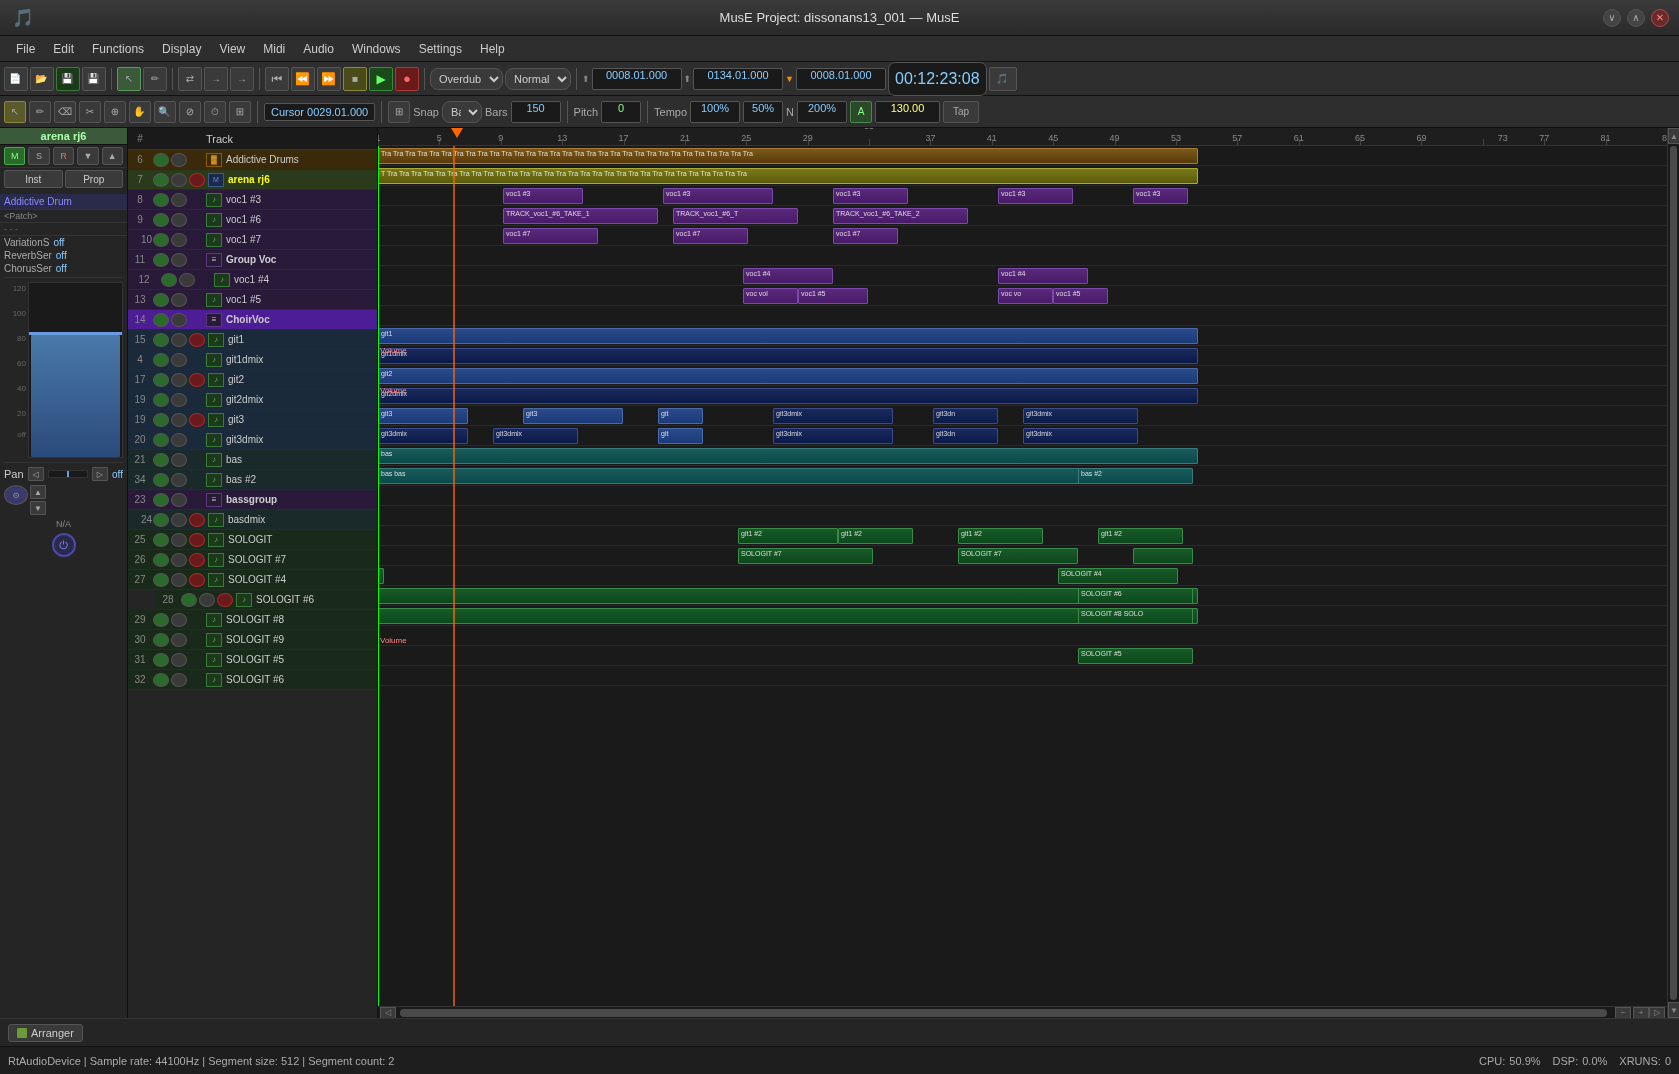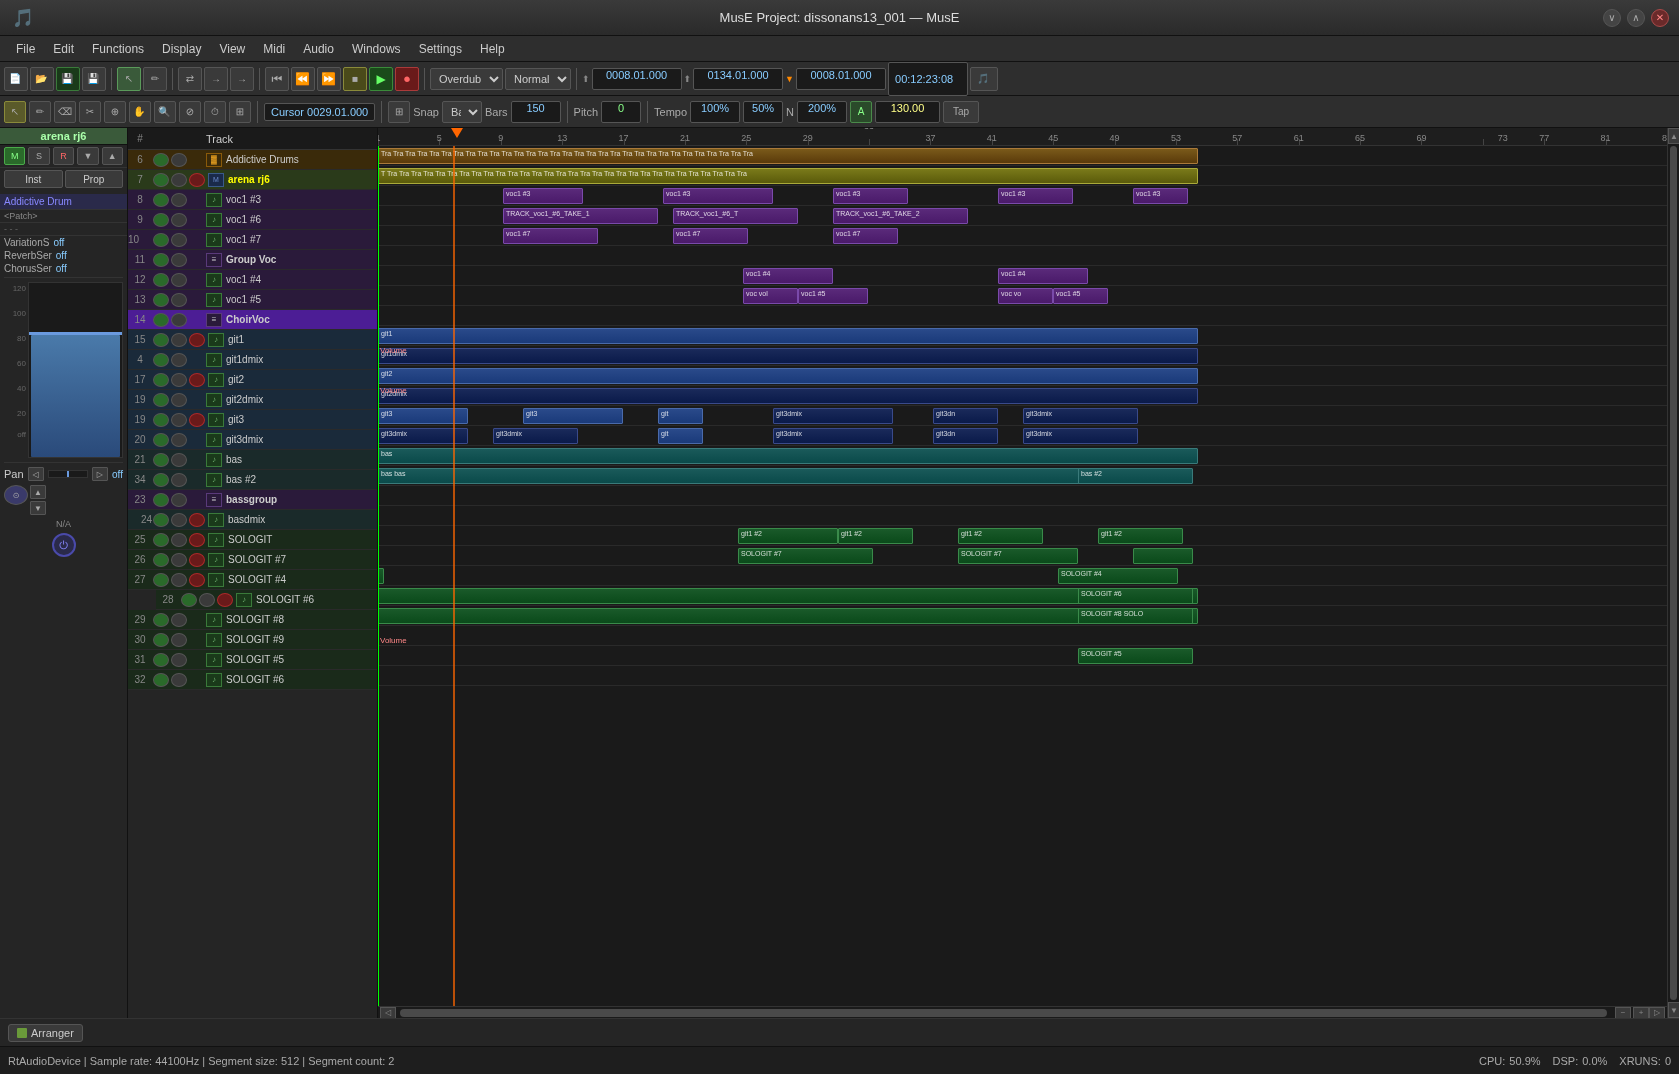--- a/index.html
+++ b/index.html
@@ -95,43 +95,43 @@
       color: #aaa;
       font-size: 10px;
     }
     .toolbar-sep { width: 1px; height: 22px; background: #555; margin: 0 3px; }
     .toolbar-dropdown {
       height: 22px;
       background: #3a3a3a;
       border: 1px solid #555;
       color: #ccc;
       padding: 0 4px;
-      border-radius: 2px;
+      border-radius: 8px;
       font-size: 11px;
       cursor: pointer;
     }
     .toolbar-num {
       height: 22px;
       width: 90px;
       background: #1a1a1a;
       border: 1px solid #555;
       color: #8cf;
       padding: 0 4px;
       border-radius: 2px;
       font-size: 11px;
       text-align: center;
     }
     .toolbar-time {
       height: 22px;
       background: #1a1a1a;
       border: 1px solid #555;
       color: #8cf;
       padding: 16px 6px;
-      border-radius: 2px;
-      font-size: 11px;
+      border-radius: 7px;
+      font-size: 16px;
       min-width: 80px;
       text-align: center;
       display: flex;
       align-items: center;
     }
 
     
     .edit-toolbar {
       background: #2e2e2e;
       height: 32px;
@@ -658,37 +658,37 @@
   </div>
           <div class="track-row-h" style="display: flex; align-items: center; height: 20px; border-bottom: 1px solid rgb(42, 42, 42); background: rgb(42, 26, 58); cursor: pointer;">
     <div style="width:24px;text-align:center;color:#888;font-size:10px;">9</div>
     <div style="width:16px;height:14px;border-radius:50%;border:1px solid #555;background:#2a6a2a;margin:0 1px;cursor:pointer;"></div>
     <div style="width:16px;height:14px;border-radius:50%;border:1px solid #555;background:#3a3a3a;margin:0 1px;cursor:pointer;"></div>
     <div style="width:16px;"></div>
     <div style="width:16px;height:14px;margin:0 2px;display:flex;align-items:center;justify-content:center;font-size:8px;color:#6aaa6a;background:#1a3a1a;border:1px solid #3a7a3a;">♪</div>
     <div style="flex:1;color:#ccc;font-size:10px;white-space:nowrap;overflow:hidden;text-overflow:ellipsis;padding:0 2px;font-weight:normal;">voc1 #6</div>
   </div>
           <div class="track-row-h" style="display: flex; align-items: center; height: 20px; border-bottom: 1px solid rgb(42, 42, 42); background: rgb(42, 26, 58); cursor: pointer;">
-    <div style="width:24px;text-align:left;color:#888;font-size:10px;">10</div>
+    <div style="width:24px;text-align:right;color:#888;font-size:10px;">10</div>
     <div style="width:16px;height:14px;border-radius:50%;border:1px solid #555;background:#2a6a2a;margin:0 1px;cursor:pointer;"></div>
     <div style="width:16px;height:14px;border-radius:50%;border:1px solid #555;background:#3a3a3a;margin:0 1px;cursor:pointer;"></div>
     <div style="width:16px;"></div>
     <div style="width:16px;height:14px;margin:0 2px;display:flex;align-items:center;justify-content:center;font-size:8px;color:#6aaa6a;background:#1a3a1a;border:1px solid #3a7a3a;">♪</div>
     <div style="flex:1;color:#ccc;font-size:10px;white-space:nowrap;overflow:hidden;text-overflow:ellipsis;padding:0 2px;font-weight:normal;">voc1 #7</div>
   </div>
           <div class="track-row-h" style="display: flex; align-items: center; height: 20px; border-bottom: 1px solid rgb(42, 42, 42); background: rgb(42, 26, 58); cursor: pointer;">
     <div style="width:24px;text-align:center;color:#888;font-size:10px;">11</div>
     <div style="width:16px;height:14px;border-radius:50%;border:1px solid #555;background:#2a6a2a;margin:0 1px;cursor:pointer;"></div>
     <div style="width:16px;height:14px;border-radius:50%;border:1px solid #555;background:#3a3a3a;margin:0 1px;cursor:pointer;"></div>
     <div style="width:16px;"></div>
     <div style="width:16px;height:14px;margin:0 2px;display:flex;align-items:center;justify-content:center;font-size:8px;color:#ccc;background:#2a1a3a;border:1px solid #5a3a7a;">≡</div>
     <div style="flex:1;color:#ccc;font-size:10px;white-space:nowrap;overflow:hidden;text-overflow:ellipsis;padding:0 2px;font-weight:bold;">Group Voc</div>
   </div>
           <div class="track-row-h" style="display: flex; align-items: center; height: 20px; border-bottom: 1px solid rgb(42, 42, 42); background: rgb(42, 26, 58); cursor: pointer;">
-    <div style="width:24px;text-align:center;color:#888;font-size:10px;">12</div>
+    <div style="width:32px;text-align:center;color:#888;font-size:10px;">12</div>
     <div style="width:16px;height:14px;border-radius:50%;border:1px solid #555;background:#2a6a2a;margin:0 1px;cursor:pointer;"></div>
     <div style="width:16px;height:14px;border-radius:50%;border:1px solid #555;background:#3a3a3a;margin:0 1px;cursor:pointer;"></div>
     <div style="width:16px;"></div>
     <div style="width:16px;height:14px;margin:0 2px;display:flex;align-items:center;justify-content:center;font-size:8px;color:#6aaa6a;background:#1a3a1a;border:1px solid #3a7a3a;">♪</div>
     <div style="flex:1;color:#ccc;font-size:10px;white-space:nowrap;overflow:hidden;text-overflow:ellipsis;padding:0 2px;font-weight:normal;">voc1 #4</div>
   </div>
           <div class="track-row-h" style="display: flex; align-items: center; height: 20px; border-bottom: 1px solid rgb(42, 42, 42); background: rgb(42, 26, 58); cursor: pointer;">
     <div style="width:24px;text-align:center;color:#888;font-size:10px;">13</div>
     <div style="width:16px;height:14px;border-radius:50%;border:1px solid #555;background:#2a6a2a;margin:0 1px;cursor:pointer;"></div>
     <div style="width:16px;height:14px;border-radius:50%;border:1px solid #555;background:#3a3a3a;margin:0 1px;cursor:pointer;"></div>

